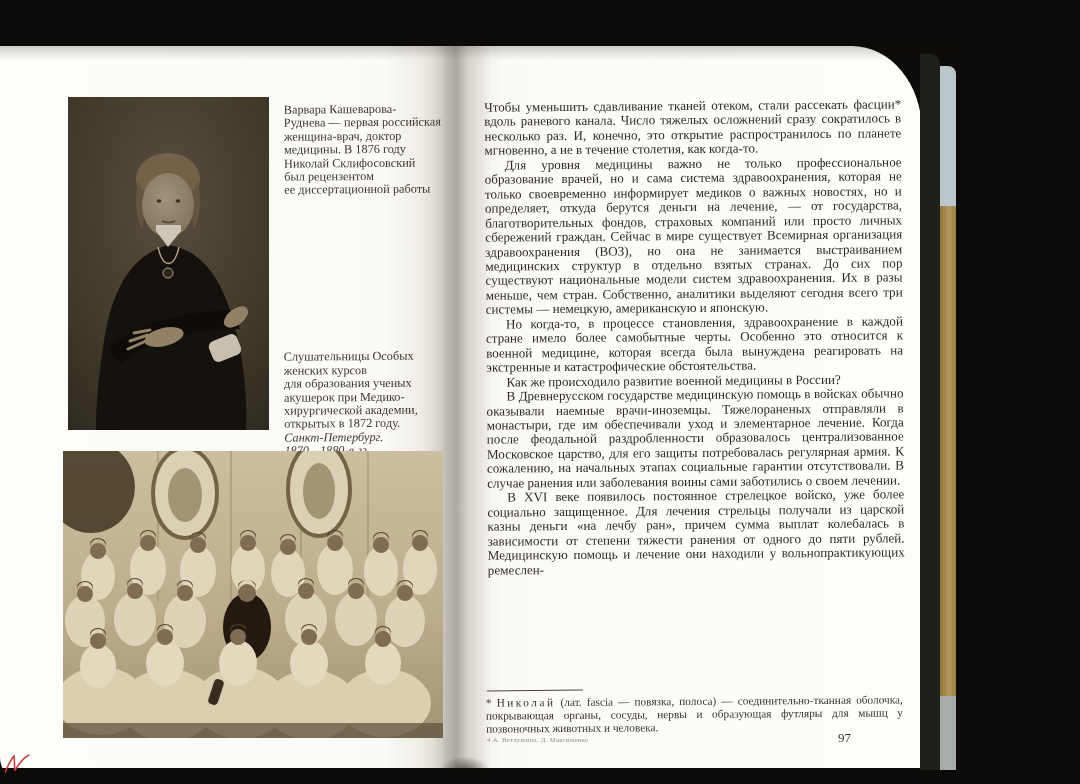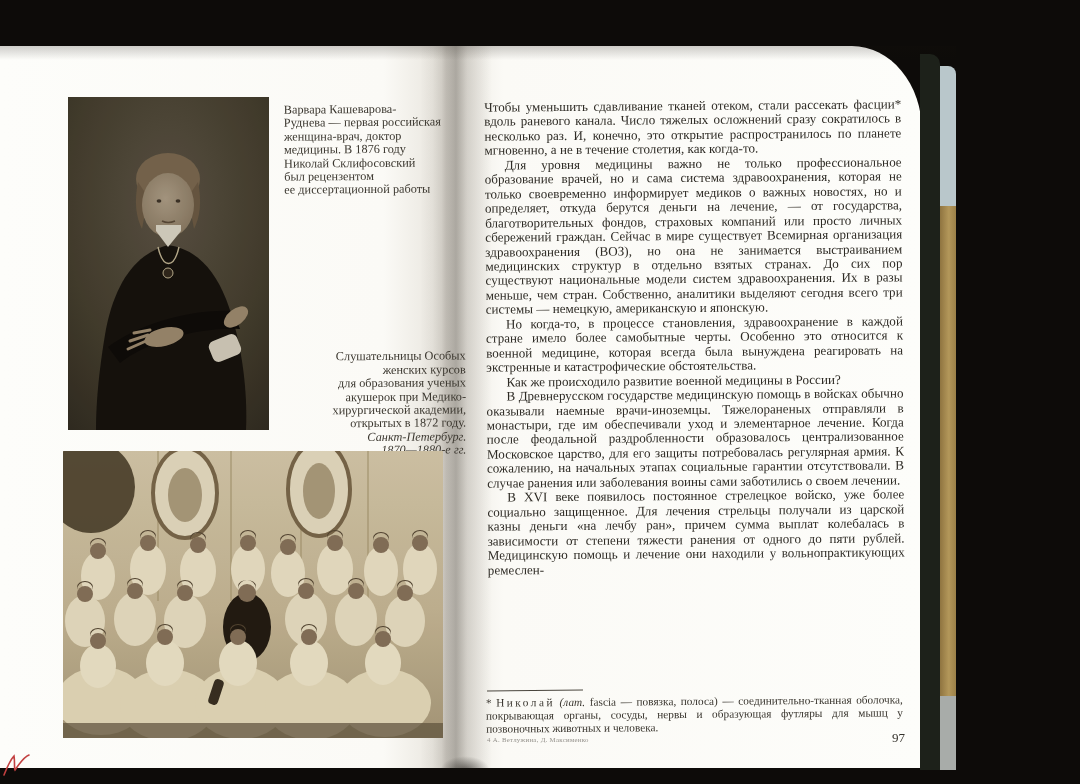--- a/index.html
+++ b/index.html
@@ -1,17 +1,17 @@
 <!DOCTYPE html>
 <html><head>
 <meta charset="utf-8">
 <style>
   html,body{margin:0;padding:0;background:#0d0b09;}
   .scene{position:relative;width:1080px;height:784px;background:#0d0b09;overflow:hidden;
-         font-family:"Liberation Serif", serif;}
+         font-family:"Liberation Serif", serif;border-radius:27px;}
   
   .book{position:absolute;left:0;top:46px;width:956px;height:722px;}
   .page{position:absolute;top:0;height:100%;background:#fbfaf6;}
   .page-left{left:0;width:446px;background:linear-gradient(to right,#fdfdfa 0%,#fbfaf6 86%,#ebe8e1 97%,#d9d5cd 100%);}
   .page-right{left:446px;width:476px;background:linear-gradient(to right,#d9d5cd 0%,#efece5 4%,#fbfaf6 12%,#fdfdfa 100%);
               border-top-right-radius:70px 85px;}
   .top-shade{position:absolute;left:0;top:0;width:956px;height:14px;
              background:linear-gradient(to bottom,rgba(20,16,10,.20),rgba(20,16,10,0));pointer-events:none;}
   .gutter{position:absolute;left:420px;top:0;width:72px;height:100%;pointer-events:none;
           background:linear-gradient(to right,rgba(40,35,28,0) 0%,rgba(40,35,28,.08) 30%,rgba(40,35,28,.30) 50%,rgba(40,35,28,.14) 66%,rgba(40,35,28,0) 100%);}
@@ -24,34 +24,34 @@
   .strip-blue{top:20px;height:140px;background:#b9c7cb;border-top-right-radius:8px;}
   .strip-tan{top:160px;height:490px;background:linear-gradient(to right,#8f7440,#b3975a 55%,#9c8148);}
   .strip-gray{top:650px;height:74px;background:#a8aca9;}
   
   .photo{position:absolute;display:block;}
   .portrait{left:68px;top:51px;width:201px;height:333px;}
   .groupphoto{left:63px;top:405px;width:380px;height:287px;}
   .caption{position:absolute;left:284px;width:182px;font-size:12.3px;line-height:13.4px;
            color:#3b372f;white-space:pre-line;transform:rotate(-.4deg);}
   .caption-1{top:57px;}
-  .caption-2{top:291px;text-align:right;}
+  .caption-2{top:291px;}
   .caption-italic{font-style:italic;}
   
   .body-text{position:absolute;left:486px;top:53px;width:417px;color:#2e2b25;
              font-size:13.1px;line-height:14.45px;text-align:justify;transform:rotate(-.45deg);}
   .body-text p{margin:0;}
   .body-text p.ind{text-indent:20px;}
   .footnote-rule{position:absolute;left:487px;top:644px;width:96px;border-top:1px solid #4a463e;transform:rotate(-.45deg);}
   .footnote{position:absolute;left:486px;top:649px;width:417px;color:#3a362f;
             font-size:11.3px;line-height:12.8px;text-align:justify;transform:rotate(-.45deg);}
   .footnote .term{letter-spacing:2.5px;}
-  .footnote .lat{font-style:italic;}
+  .footnote .lat{}
   .footer-sig{position:absolute;left:487px;top:690px;font-size:6.8px;color:#93908a;letter-spacing:.3px;}
-  .page-num{position:absolute;left:892px;top:684px;font-size:13px;color:#34312b;}
+  .page-num{position:absolute;left:838px;top:684px;font-size:13px;color:#34312b;}
   
   .red-mark{position:absolute;left:2px;top:753px;}
 </style>
 </head>
 <body>
 
 <div class="scene">
 
   <div class="book">
     <div class="page page-left"></div>

